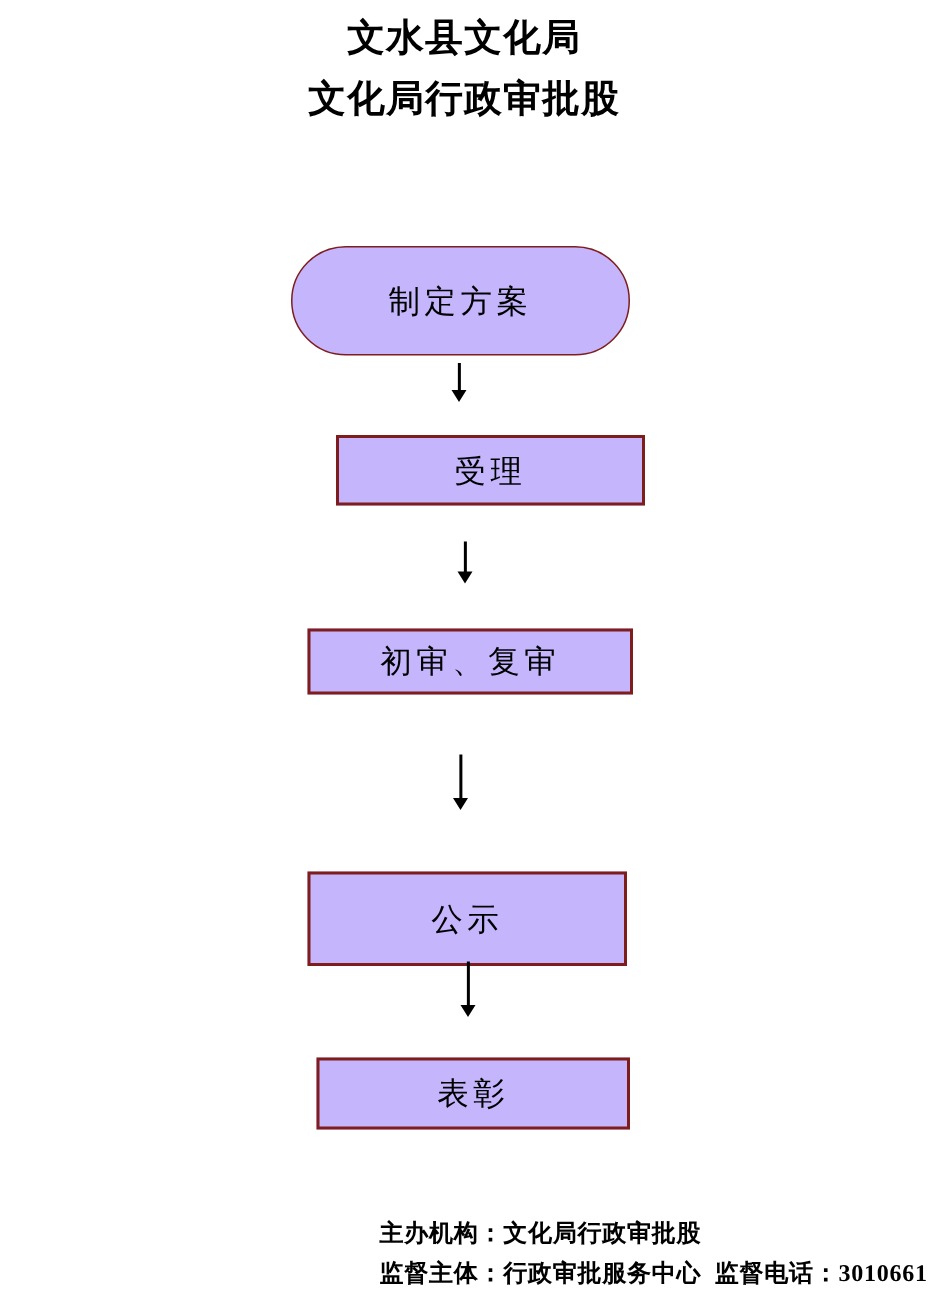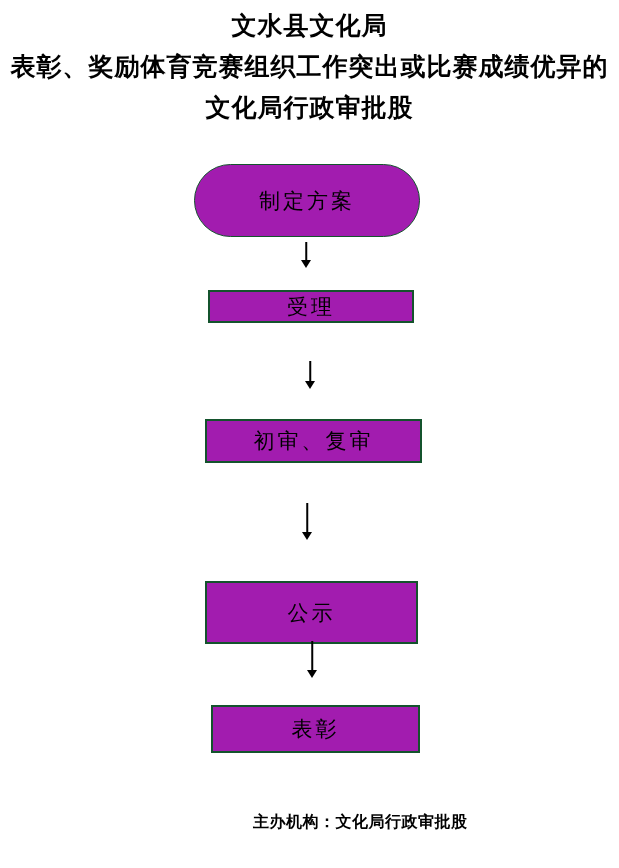--- a/index.html
+++ b/index.html
@@ -11,26 +11,26 @@
   }
   .title-block {
     position:absolute; top:5px; left:0; width:619px;
     text-align:center; font-weight:bold; font-size:25px; line-height:41px;
     letter-spacing:1px; white-space:nowrap;
   }
   .title-line { display:block; }
   .node {
     position:absolute; box-sizing:border-box;
     display:flex; align-items:center; justify-content:center;
-    border:2px solid #14532d; background:#a21caf;
+    border:2px solid #7f1d1d; background:#c4b5fd;
     font-size:21px; letter-spacing:3px; white-space:nowrap;
   }
   .node.stadium { border-width:1.5px; border-radius:37px; }
   .node-start   { left:194px; top:164px; width:226px; height:73px; }
-  .node-accept  { left:208px; top:290px; width:206px; height:33px; }
+  .node-accept  { left:224px; top:290px; width:206px; height:47px; }
   .node-review  { left:205px; top:419px; width:217px; height:44px; }
   .node-public  { left:205px; top:562px; width:213px; height:63px;margin-top:19px; }
   .node-commend { left:211px; top:705px; width:209px; height:48px; }
   .arrow { position:absolute; width:12px; }
   .arrow-1 { left:300px; top:242px; height:26px; }
   .arrow-2 { left:304px; top:361px; height:28px; }
   .arrow-3 { left:301px; top:503px; height:37px; }
   .arrow-4 { left:306px; top:641px; height:37px; }
   .arrow .shaft {
     position:absolute; left:50%; top:0; bottom:7px; width:1.5px;
@@ -50,21 +50,20 @@
   .footer-line-2 { top:839px; }
   .footer-line .phone-part { margin-left:9px; }
 </style>
 </head>
 <body>
 
 <div class="page">
 
   <div class="title-block">
     <span class="title-line">文水县文化局</span>
-    <span class="title-line">表彰、奖励体育竞赛组织工作突出或比赛成绩优异的</span>
     <span class="title-line">文化局行政审批股</span>
   </div>
 
   <div class="node stadium node-start">
     <span>制定方案</span>
   </div>
 
   <div class="arrow arrow-1">
     <div class="shaft"></div>
     <div class="head"></div>
@@ -98,14 +97,17 @@
   </div>
 
   <div class="node node-commend">
     <span>表彰</span>
   </div>
 
   <div class="footer-line footer-line-1">
     <span>主办机构：文化局行政审批股</span>
   </div>
 
+  <div class="footer-line footer-line-2">
+    <span>监督主体：行政审批服务中心</span><span class="phone-part">监督电话：3010661</span>
+  </div>
 
 </div>
 
 </body></html>

